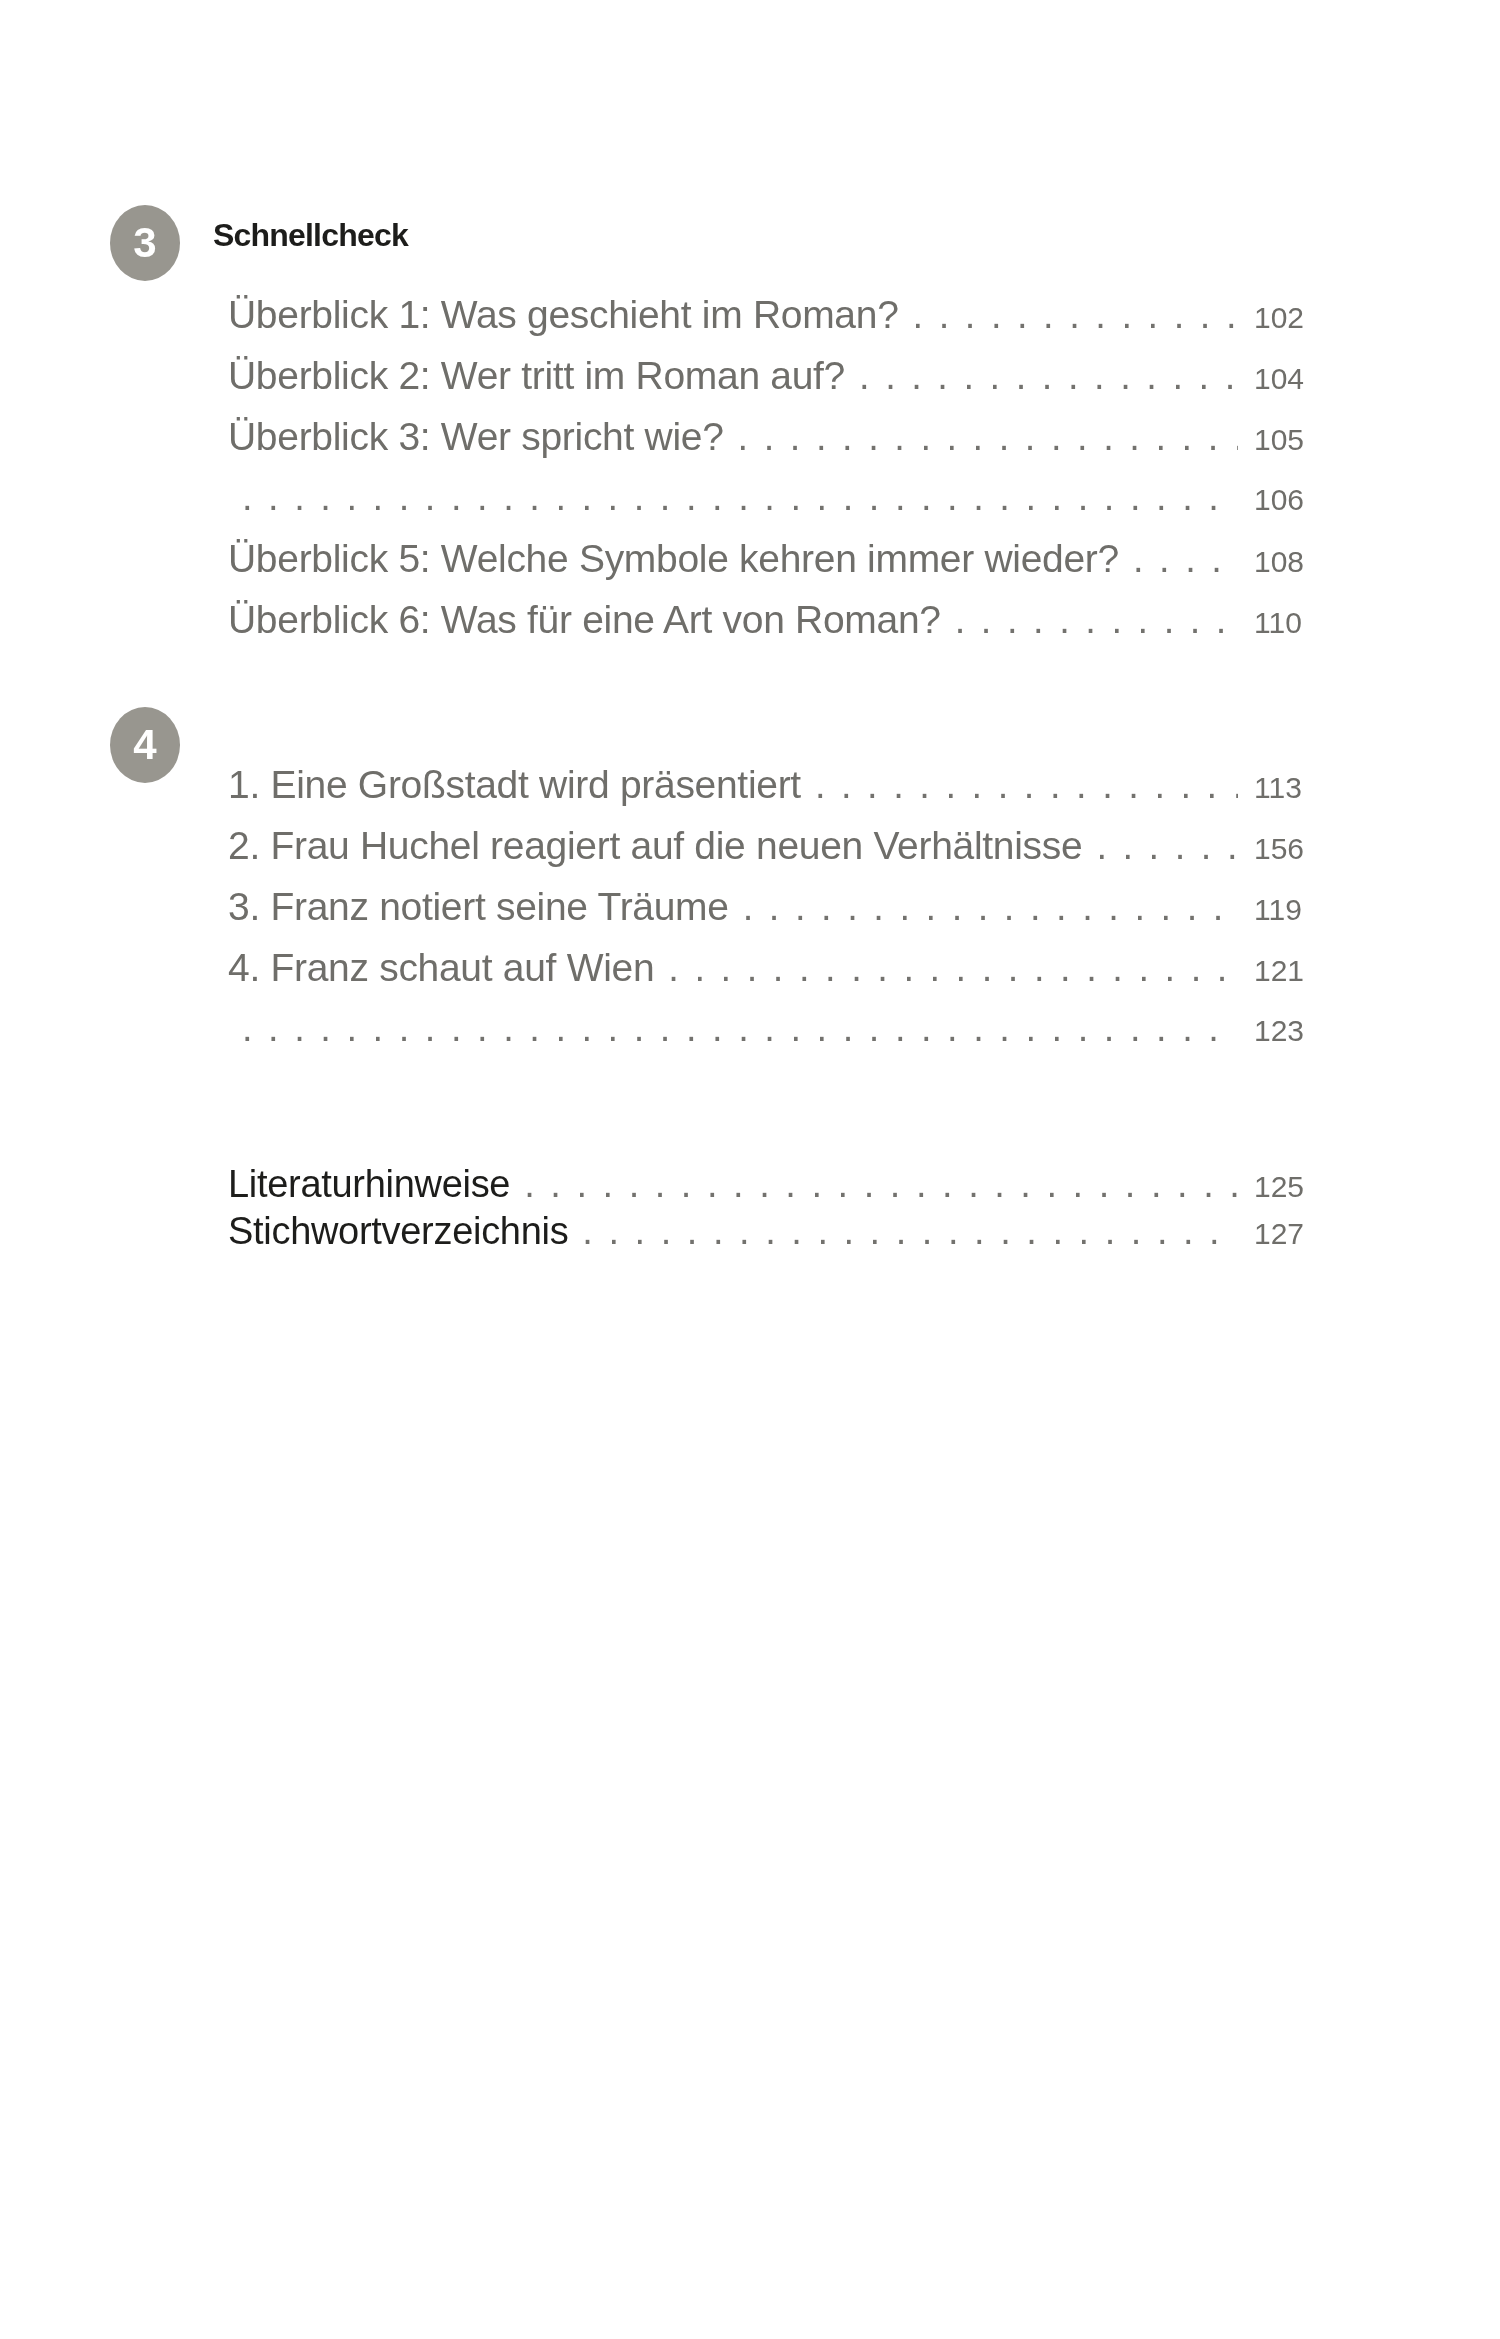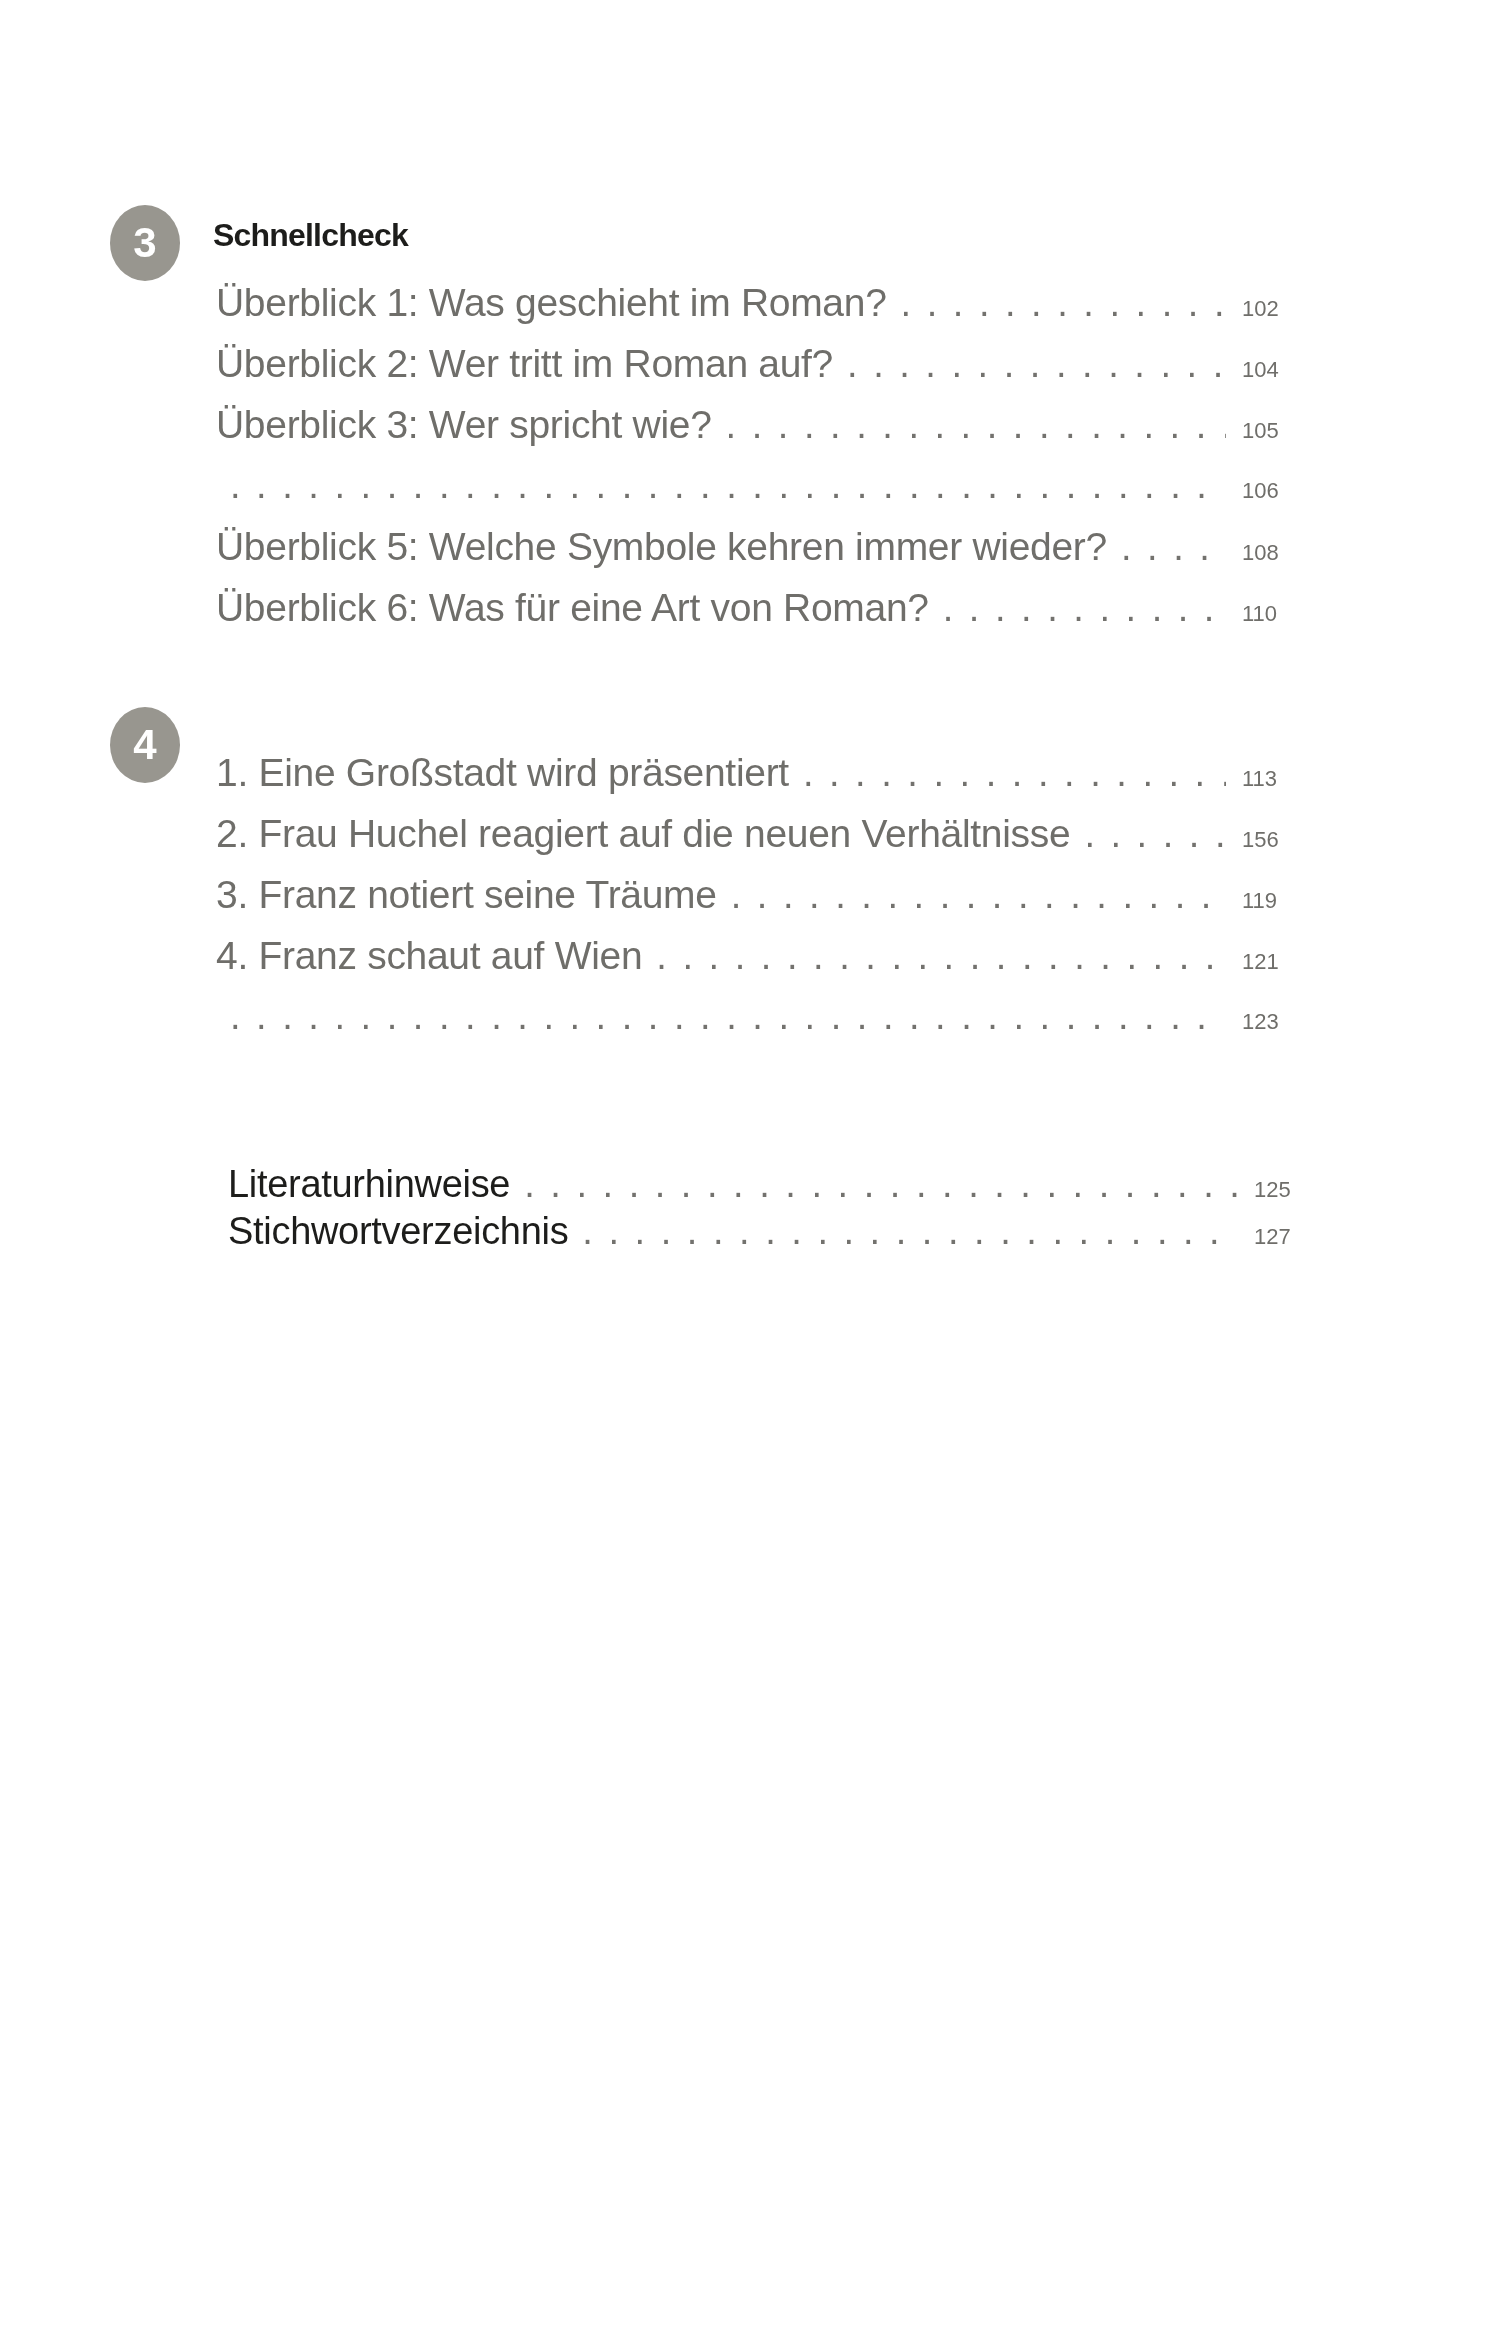--- a/index.html
+++ b/index.html
@@ -37,21 +37,21 @@
     font-weight: 700;
     letter-spacing: -0.8px;
     color: var(--heading-fg, #1d1d1b);
   }
   #title-3 { top: 209px; }
   #title-4 { top: 711px; }
   .entries {
     position: absolute;
     left: 216px;
     width: 1090px;
-    margin: 0;
+    margin: 12px;
     padding: 0;
     list-style: none;
   }
   #entries-3 { top: 272px; }
   #entries-4 { top: 742px; }
   .row {
     display: flex;
     align-items: baseline;
     height: 61px;
     line-height: 61px;
@@ -69,21 +69,21 @@
     overflow: hidden;
     white-space: nowrap;
     font-size: 38px;
     word-spacing: 5px;
     padding-left: 14px;
     color: var(--dots-fg, #73726e);
   }
   .page-num {
     flex: 0 0 64px;
     margin-left: 16px;
-    font-size: 22px;
+    font-size: 30px;
     text-align: left;
     color: var(--pagenum-fg, #6f6e6a);
   }
   #backmatter {
     position: absolute;
     left: 216px;
     top: 1149px;
     width: 1090px;
     margin: 12px;
     padding: 0;

